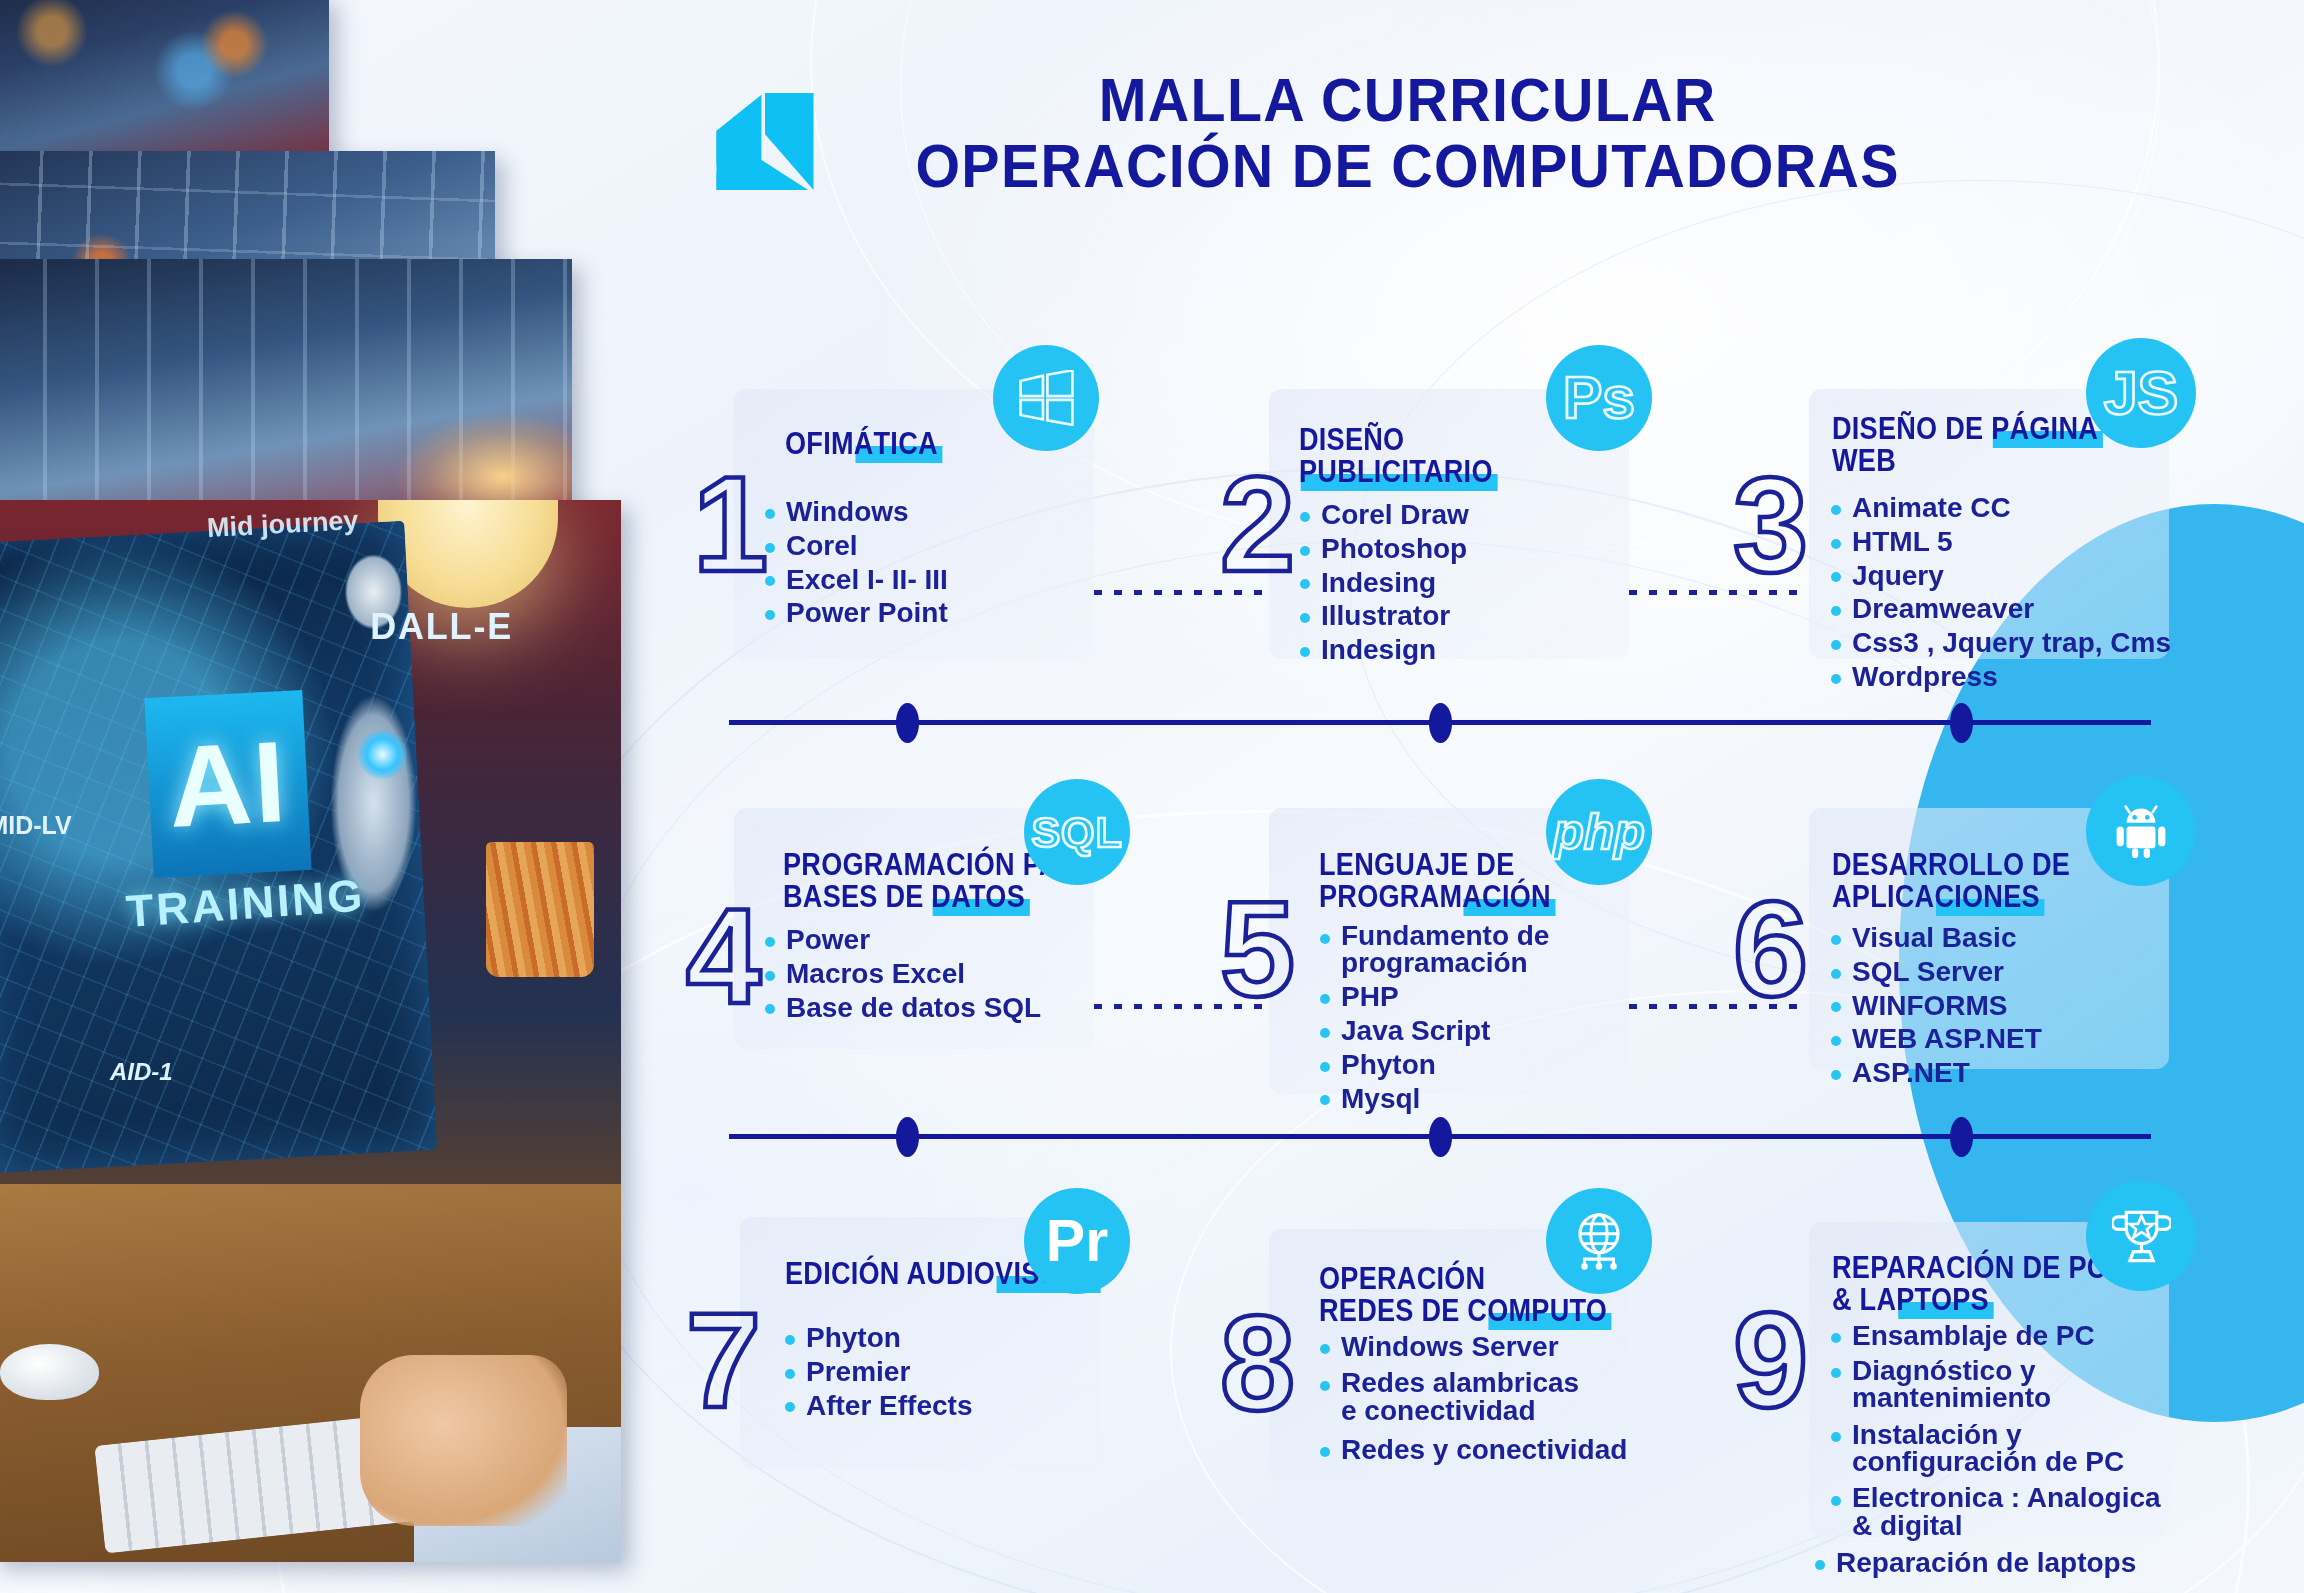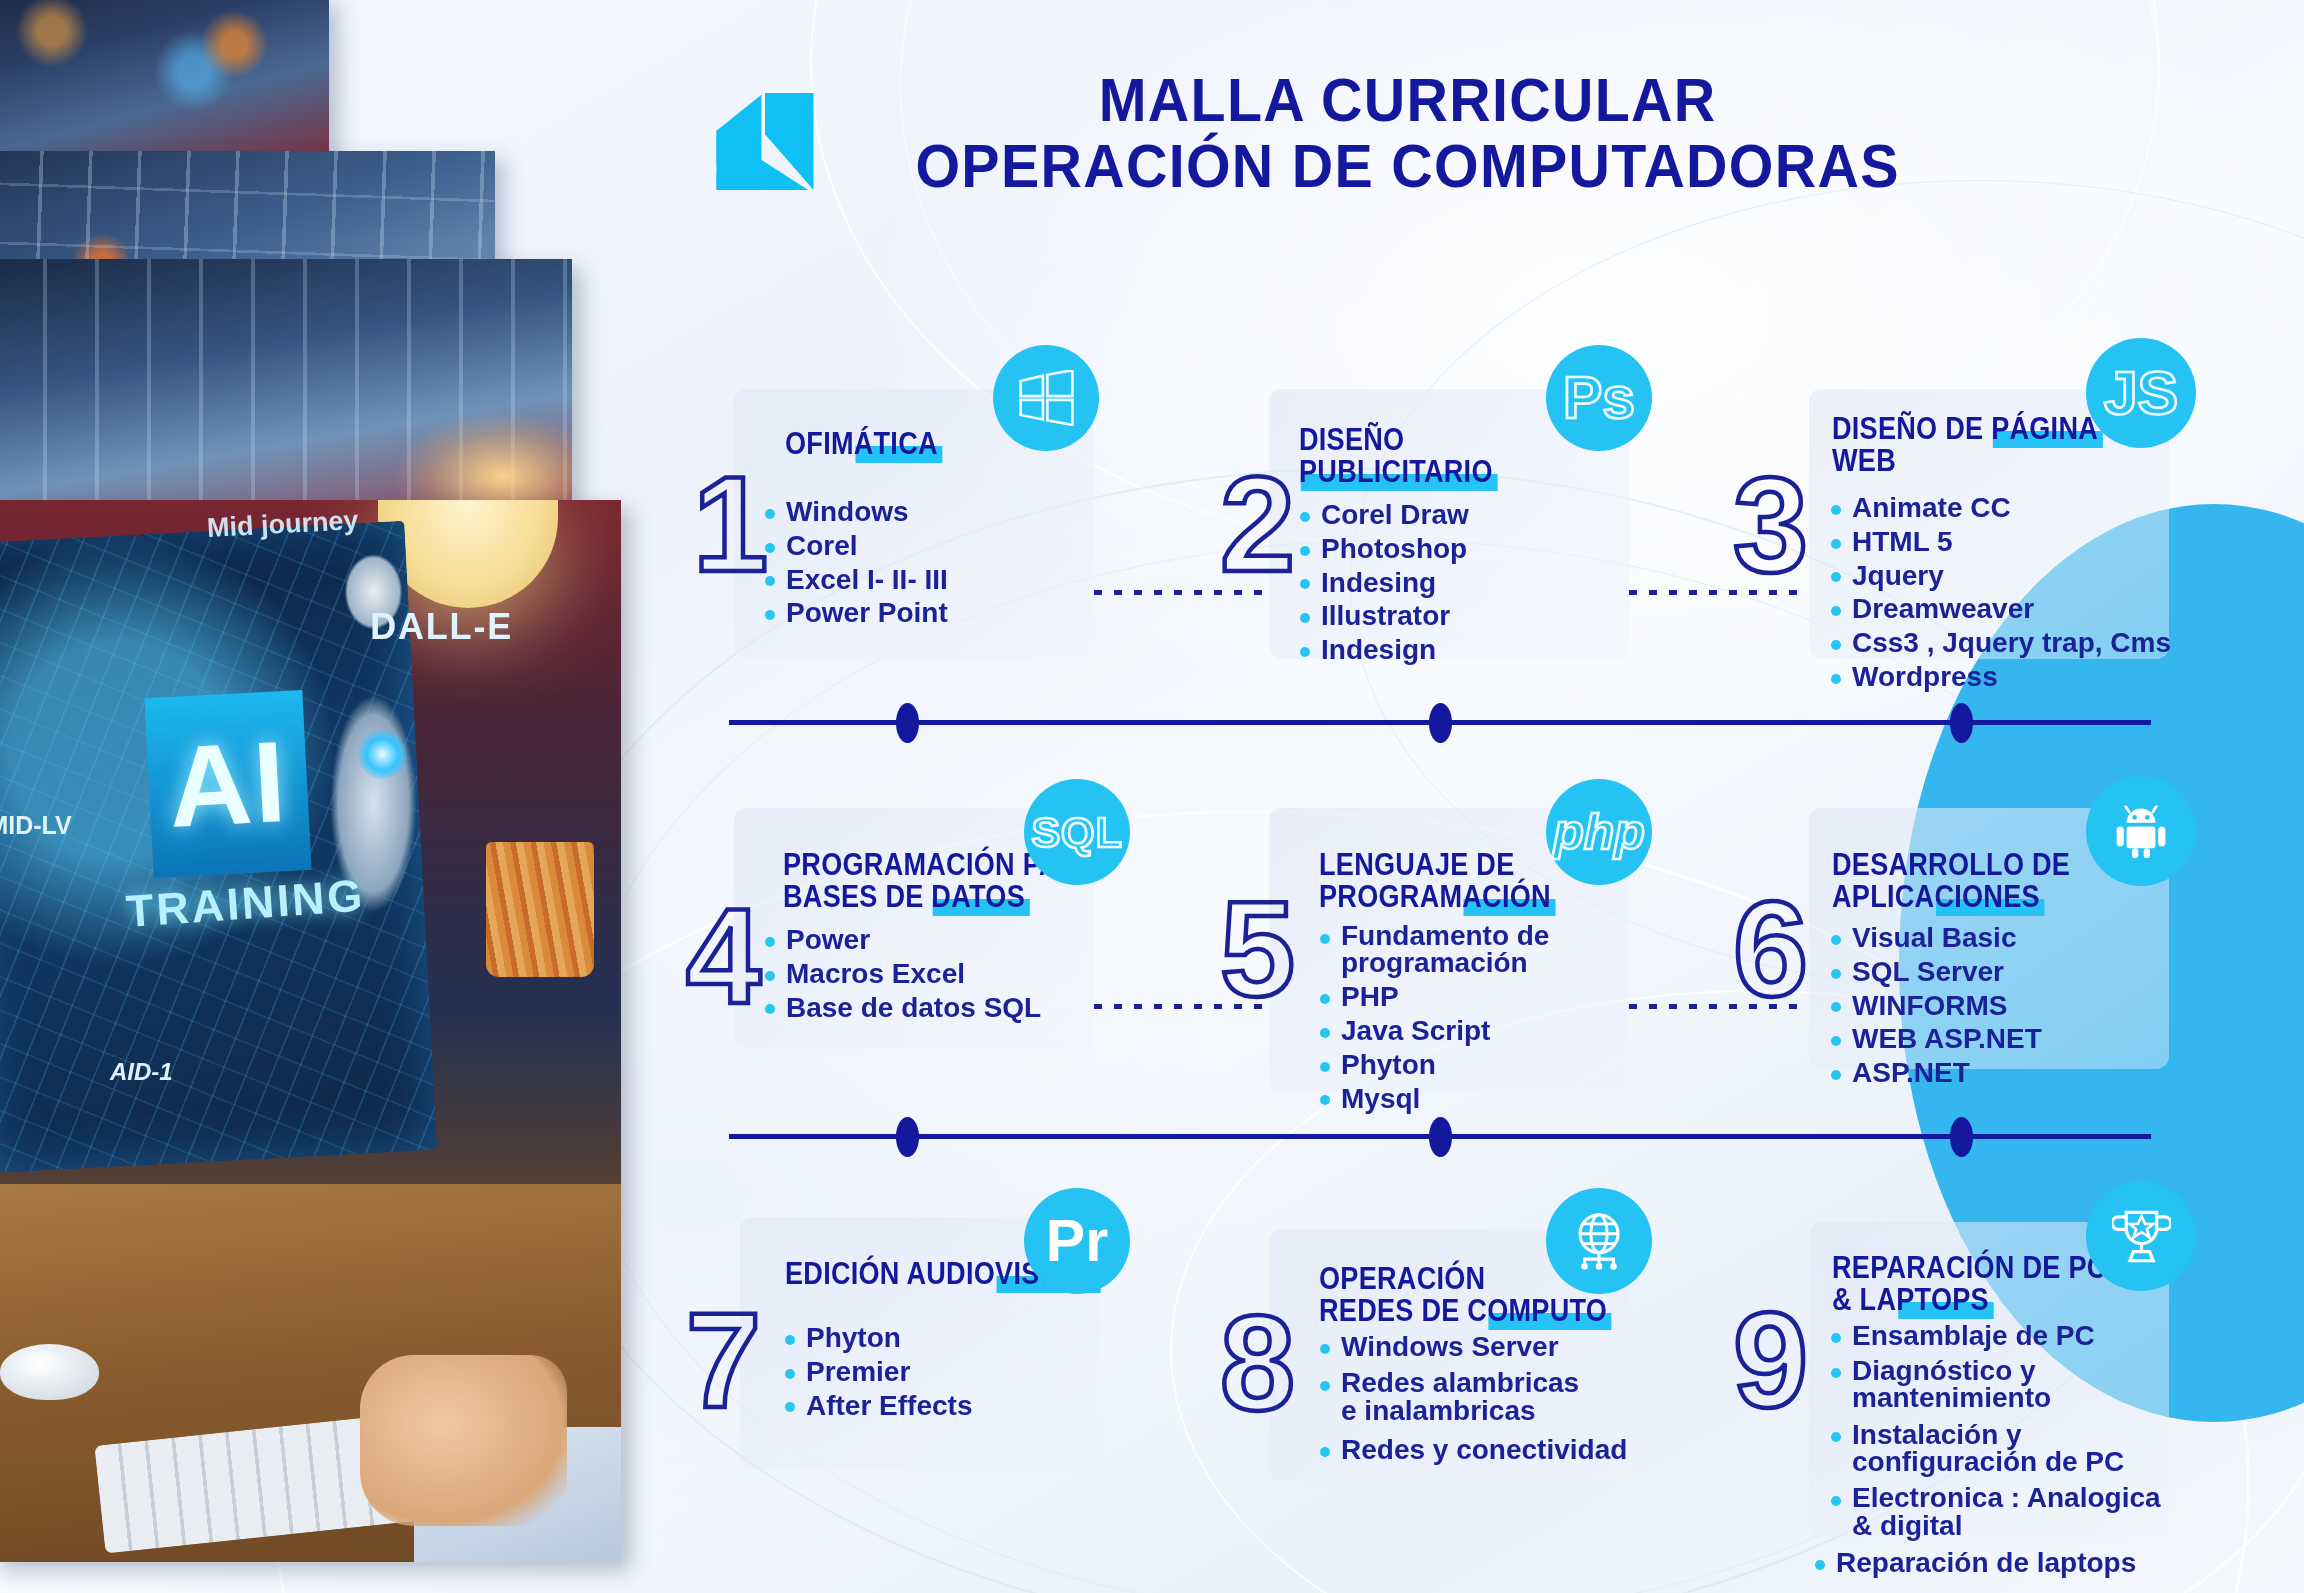--- a/index.html
+++ b/index.html
@@ -482,21 +482,21 @@
 
   <div class="card" style="left:1269px; top:1229px; width:360px; height:252px;"></div>
   <div class="num" style="left:1220px; top:1296px;">8</div>
   <div class="card-title" style="left:1319px; top:1262px;">
     <div><span>OPERACIÓN</span></div>
     <div><span>REDES DE C</span><span class="hl">OMPUTO</span></div>
   </div>
   <ul class="bullets wide" style="left:1316px; top:1332px;">
     <li style="margin-bottom:7.2px;">Windows Server</li>
     <li style="white-space:pre-line; line-height:0.98; margin-bottom:10.8px;">Redes alambricas
-e inalambricas</li>
+e conectividad</li>
     <li>Redes y conectividad</li>
   </ul>
   <div class="badge" style="left:1546px; top:1188px; width:106px; height:106px;">
     <svg width="58" height="58" viewBox="0 0 64 64" aria-hidden="true">
       <circle cx="32" cy="24" r="21" fill="none" stroke="#ffffff" stroke-width="3.4"></circle>
       <ellipse cx="32" cy="24" rx="9" ry="21" fill="none" stroke="#ffffff" stroke-width="3.4"></ellipse>
       <line x1="11" y1="24" x2="53" y2="24" stroke="#ffffff" stroke-width="3.4"></line>
       <line x1="14" y1="13" x2="50" y2="13" stroke="#ffffff" stroke-width="3"></line>
       <line x1="14" y1="35" x2="50" y2="35" stroke="#ffffff" stroke-width="3"></line>
       <path d="M32 45 L32 52 M32 52 L16 52 L16 58 M32 52 L48 52 L48 58" fill="none" stroke="#ffffff" stroke-width="3.4"></path>

